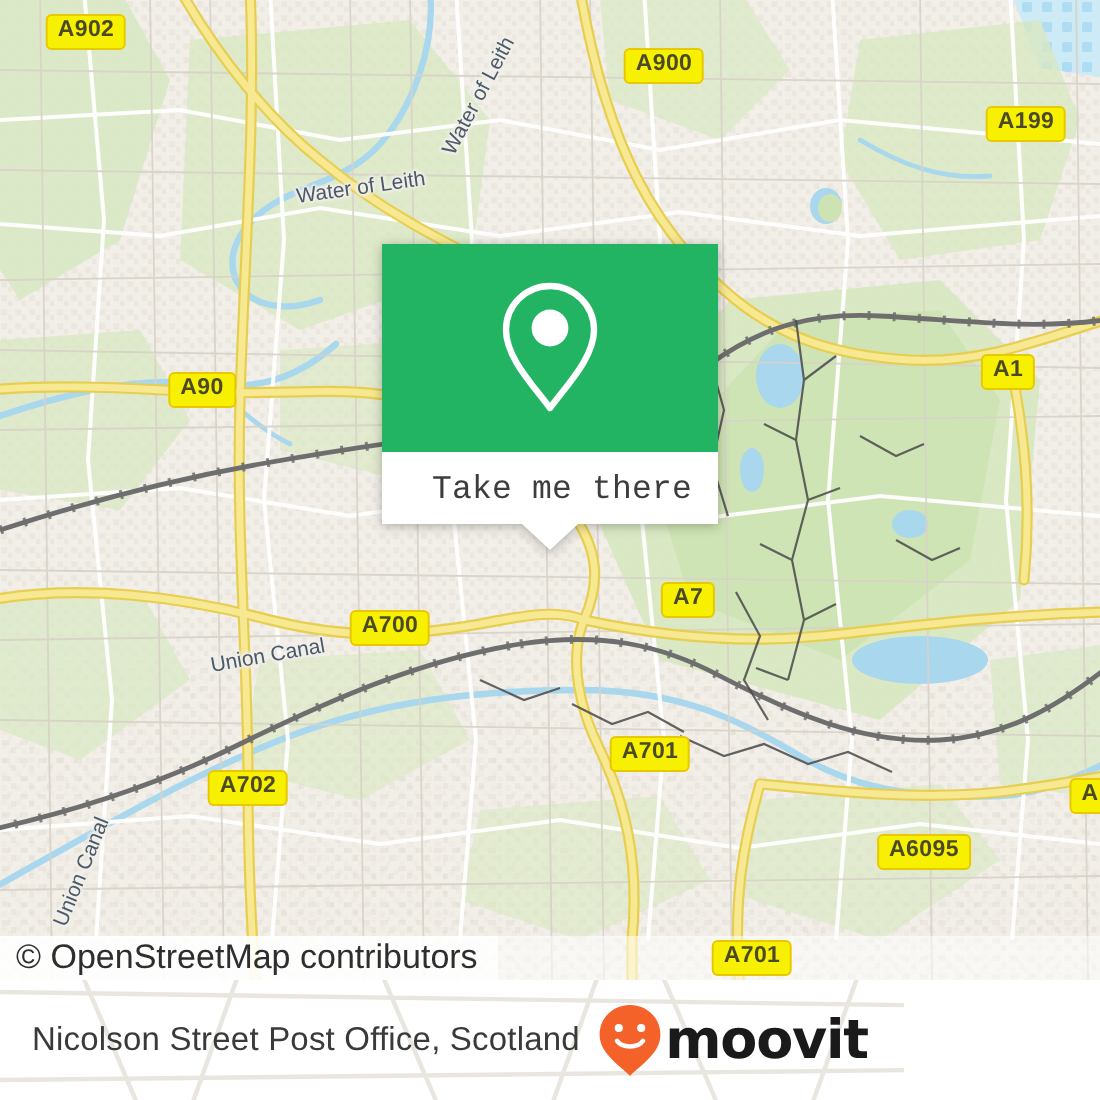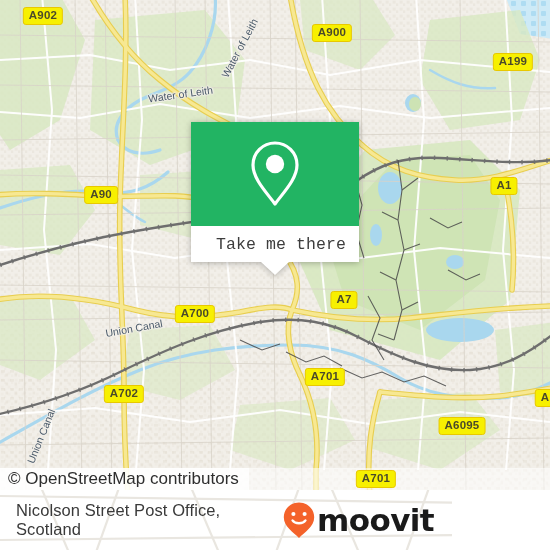--- a/index.html
+++ b/index.html
@@ -116,21 +116,21 @@
     font-family:"Liberation Sans", sans-serif;
     z-index:2;
   }
   .brand {
     position:relative;
     display:flex; align-items:center; gap:1px;
     z-index:2;
   }
   .brand-word {
     color:#1A1A1A;
-    font-size:31px;
+    font-size:27px;
     font-weight:bold;
     letter-spacing:-0.6px;
     line-height:31px;
     font-family:"DejaVu Sans", sans-serif;
   }
 </style>
 </head>
 <body>
 
 <div id="root">

